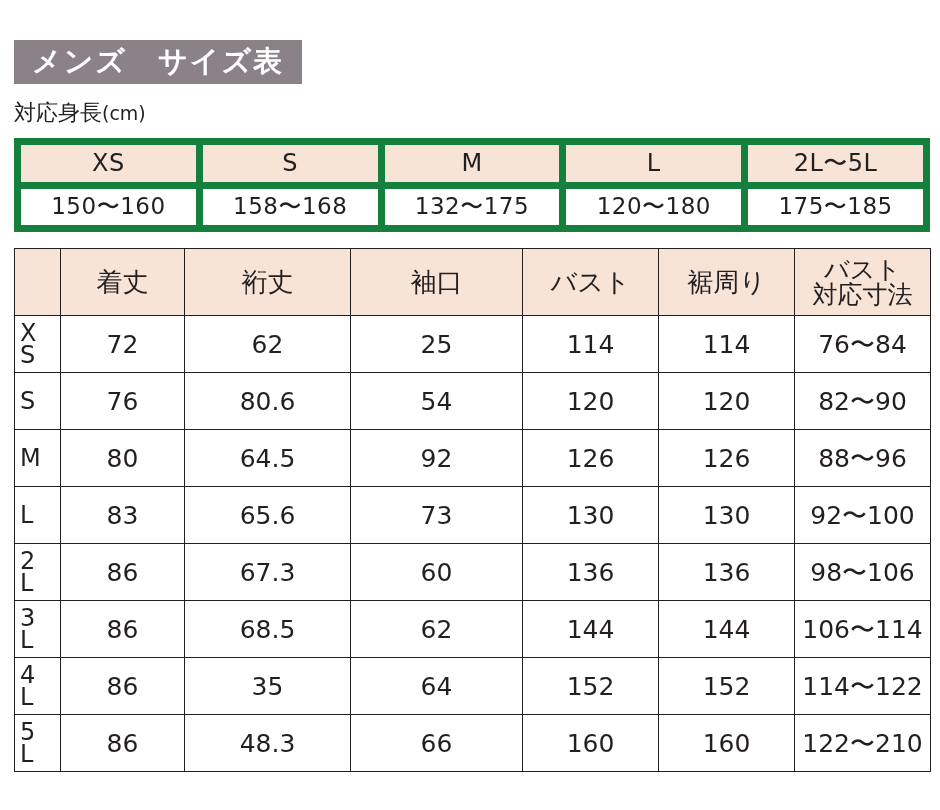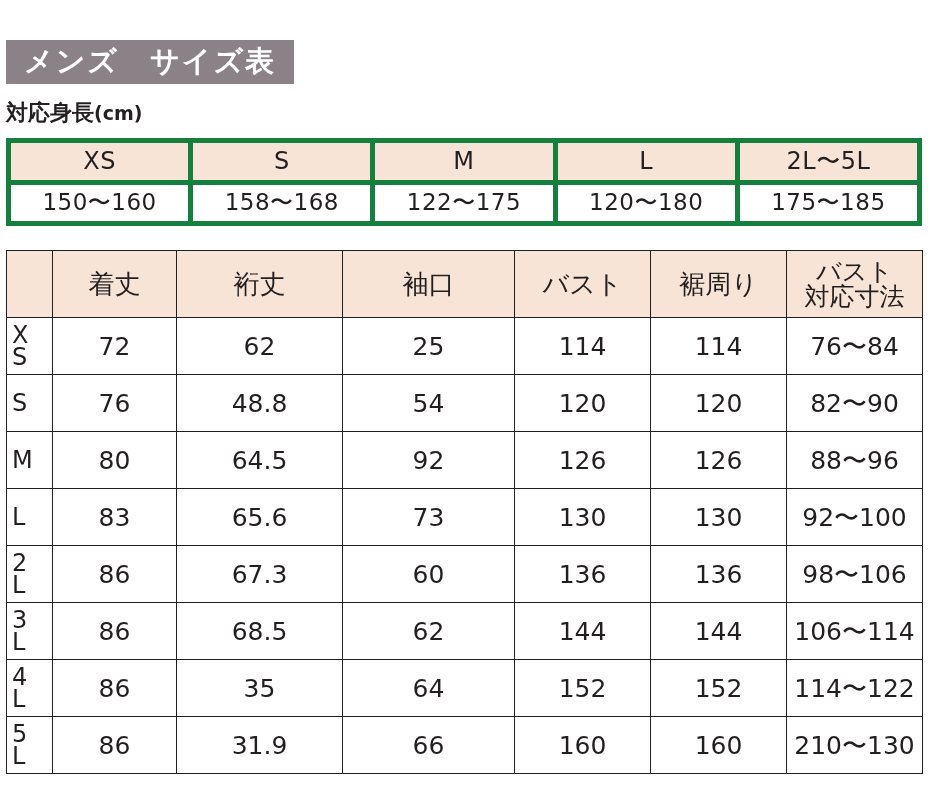--- a/index.html
+++ b/index.html
@@ -12,21 +12,21 @@
     height: 810px;
     font-family: "DejaVu Sans", "Liberation Sans", sans-serif;
     color: #231f20;
     overflow: hidden;
   }
   .page {
     position: relative;
     width: 940px;
     height: 810px;
     box-sizing: border-box;
-    padding: 0 0;
+    padding: 0 8px;
   }
 
   
   .title-banner {
     margin-top: 40px;
     margin-left: 6px;
     display: inline-block;
     background: #8a8287;
     color: #ffffff;
     font-size: 29px;
@@ -34,53 +34,53 @@
     letter-spacing: 2px;
     padding: 6px 18px 8px 18px;
     line-height: 1.05;
   }
 
   
   .subtitle {
     margin-top: 14px;
     margin-left: 6px;
     font-size: 22px;
-    font-weight: bold;
+    font-weight: normal;
     letter-spacing: 0px;
   }
   .subtitle .unit {
     font-size: 19px;
   }
 
   
   table {
     border-collapse: collapse;
     table-layout: fixed;
   }
   .height-table {
     margin-top: 10px;
     margin-left: 6px;
     width: 916px;
   }
   .height-table td {
-    border: 5px solid #15803d;
+    border: 7px solid #15803d;
     text-align: center;
     font-size: 23px;
     height: 32px;
     padding: 1px 0 3px 0;
     letter-spacing: 0.5px;
   }
   .height-table tr.head td {
     background: #f7e4d7;
     font-size: 24px;
     height: 33px;
   }
 
   .spec-table {
-    margin-top: 24px;
+    margin-top: 16px;
     margin-left: 6px;
     width: 916px;
   }
   .spec-table td {
     border: 1px solid #231f20;
     text-align: center;
     font-size: 25px;
     height: 56px;
     padding: 0;
   }
@@ -133,21 +133,21 @@
       <tr class="head">
         <td>XS</td>
         <td>S</td>
         <td>M</td>
         <td>L</td>
         <td>2L〜5L</td>
       </tr>
       <tr>
         <td>150〜160</td>
         <td>158〜168</td>
-        <td>122〜175</td>
+        <td>132〜175</td>
         <td>120〜180</td>
         <td>175〜185</td>
       </tr>
     </tbody>
   </table>
 
   <table class="spec-table">
     <colgroup>
       <col class="col-size">
         <col class="col-a">
@@ -180,21 +180,21 @@
         <td>62</td>
         <td>25</td>
         <td>114</td>
         <td>114</td>
         <td>76〜84</td>
       </tr>
 
       <tr>
         <td class="sizecell">S</td>
         <td>76</td>
-        <td>48.8</td>
+        <td>80.6</td>
         <td>54</td>
         <td>120</td>
         <td>120</td>
         <td>82〜90</td>
       </tr>
 
       <tr>
         <td class="sizecell">M</td>
         <td>80</td>
         <td>64.5</td>
@@ -252,22 +252,22 @@
         <td>152</td>
         <td>114〜122</td>
       </tr>
 
       <tr>
         <td class="sizecell">
           <span class="stack">5</span>
           <span class="stack">L</span>
         </td>
         <td>86</td>
-        <td>31.9</td>
+        <td>48.3</td>
         <td>66</td>
         <td>160</td>
         <td>160</td>
-        <td>210〜130</td>
+        <td>122〜210</td>
       </tr>
     </tbody>
   </table>
 
 </div>
 
 </body></html>

